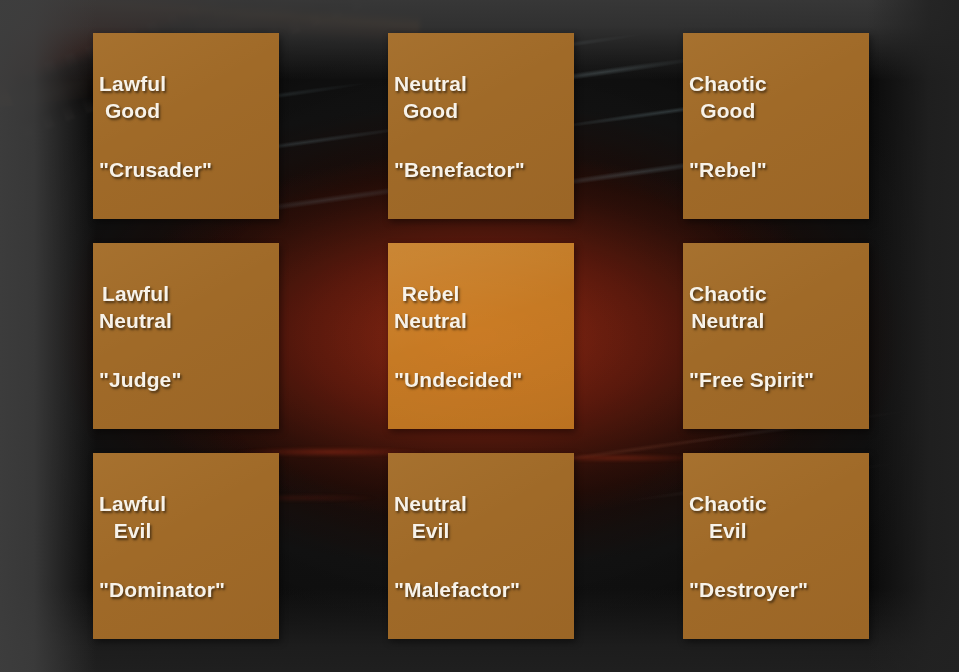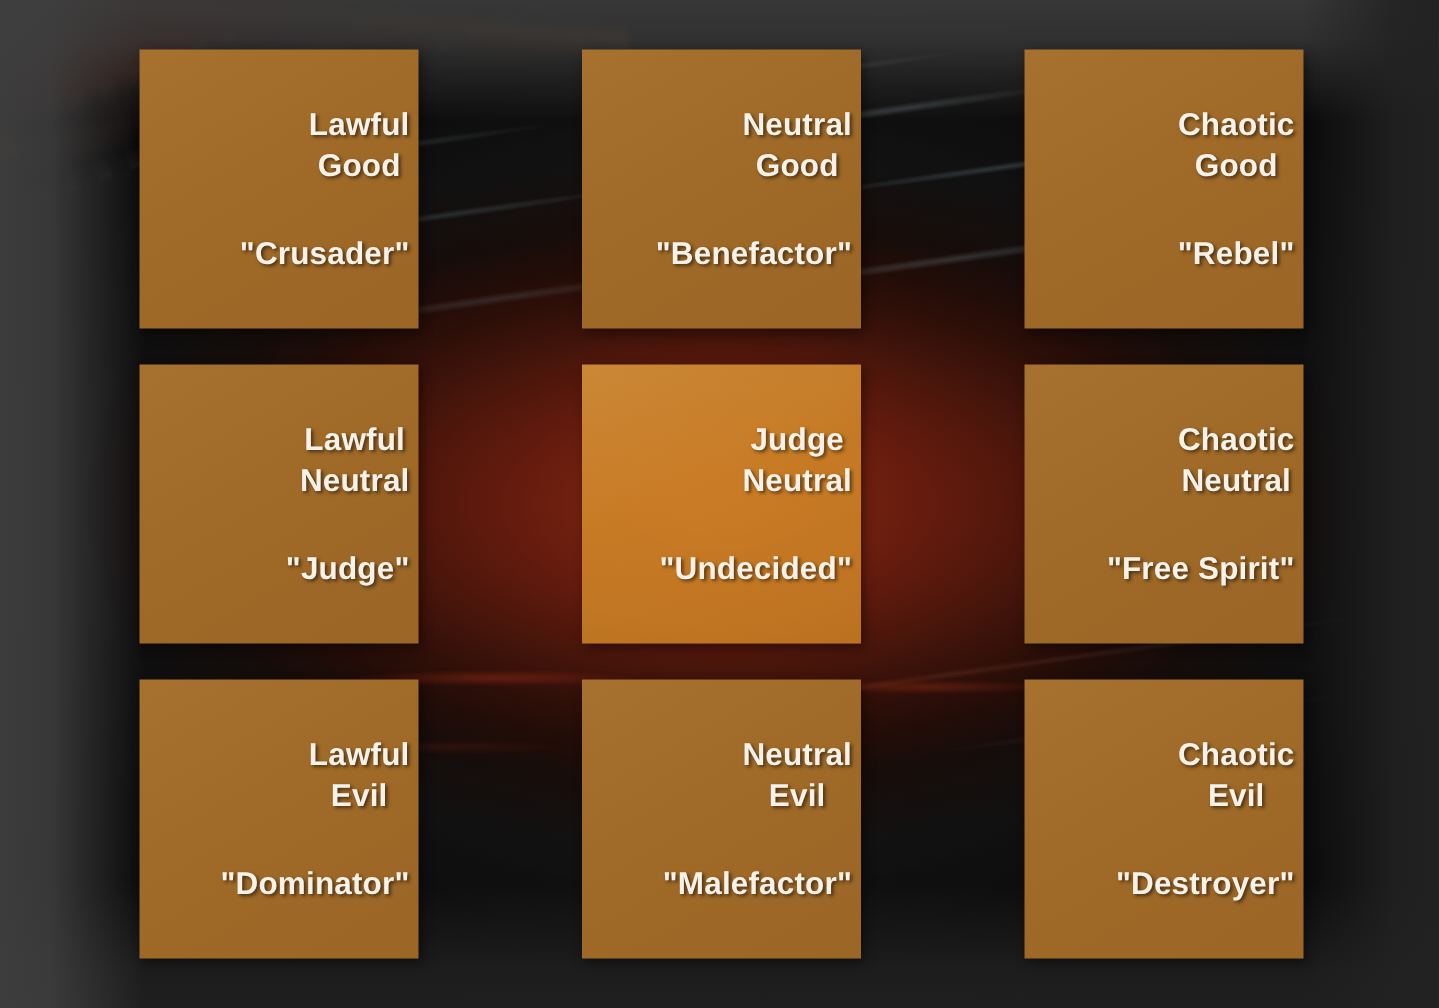--- a/index.html
+++ b/index.html
@@ -185,21 +185,21 @@
     grid-template-columns: repeat(3, 186px);
     grid-template-rows: repeat(3, 186px);
     column-gap: 109px;
     row-gap: 24px;
   }
 
   .card {
     position: relative;
     display: flex;
     flex-direction: column;
-    align-items: flex-end;
+    align-items: flex-start;
     justify-content: center;
     box-sizing: border-box;
     padding: 10px 6px;
     background-color: #a06a28;
     box-shadow: 2px 3px 7px rgba(0,0,0,0.42);
     overflow: hidden;
   }
 
   
   .card::after {
@@ -293,21 +293,21 @@
       <div class="card-archetype">"Rebel"</div>
     </div>
 
     <div class="card">
       <div class="card-align"><span>Lawful</span><br><span>Neutral</span></div>
       <div class="card-spacer"></div>
       <div class="card-archetype">"Judge"</div>
     </div>
 
     <div class="card is-translucent">
-      <div class="card-align"><span>Judge</span><br><span>Neutral</span></div>
+      <div class="card-align"><span>Rebel</span><br><span>Neutral</span></div>
       <div class="card-spacer"></div>
       <div class="card-archetype">"Undecided"</div>
     </div>
 
     <div class="card">
       <div class="card-align"><span>Chaotic</span><br><span>Neutral</span></div>
       <div class="card-spacer"></div>
       <div class="card-archetype">"Free Spirit"</div>
     </div>
 

